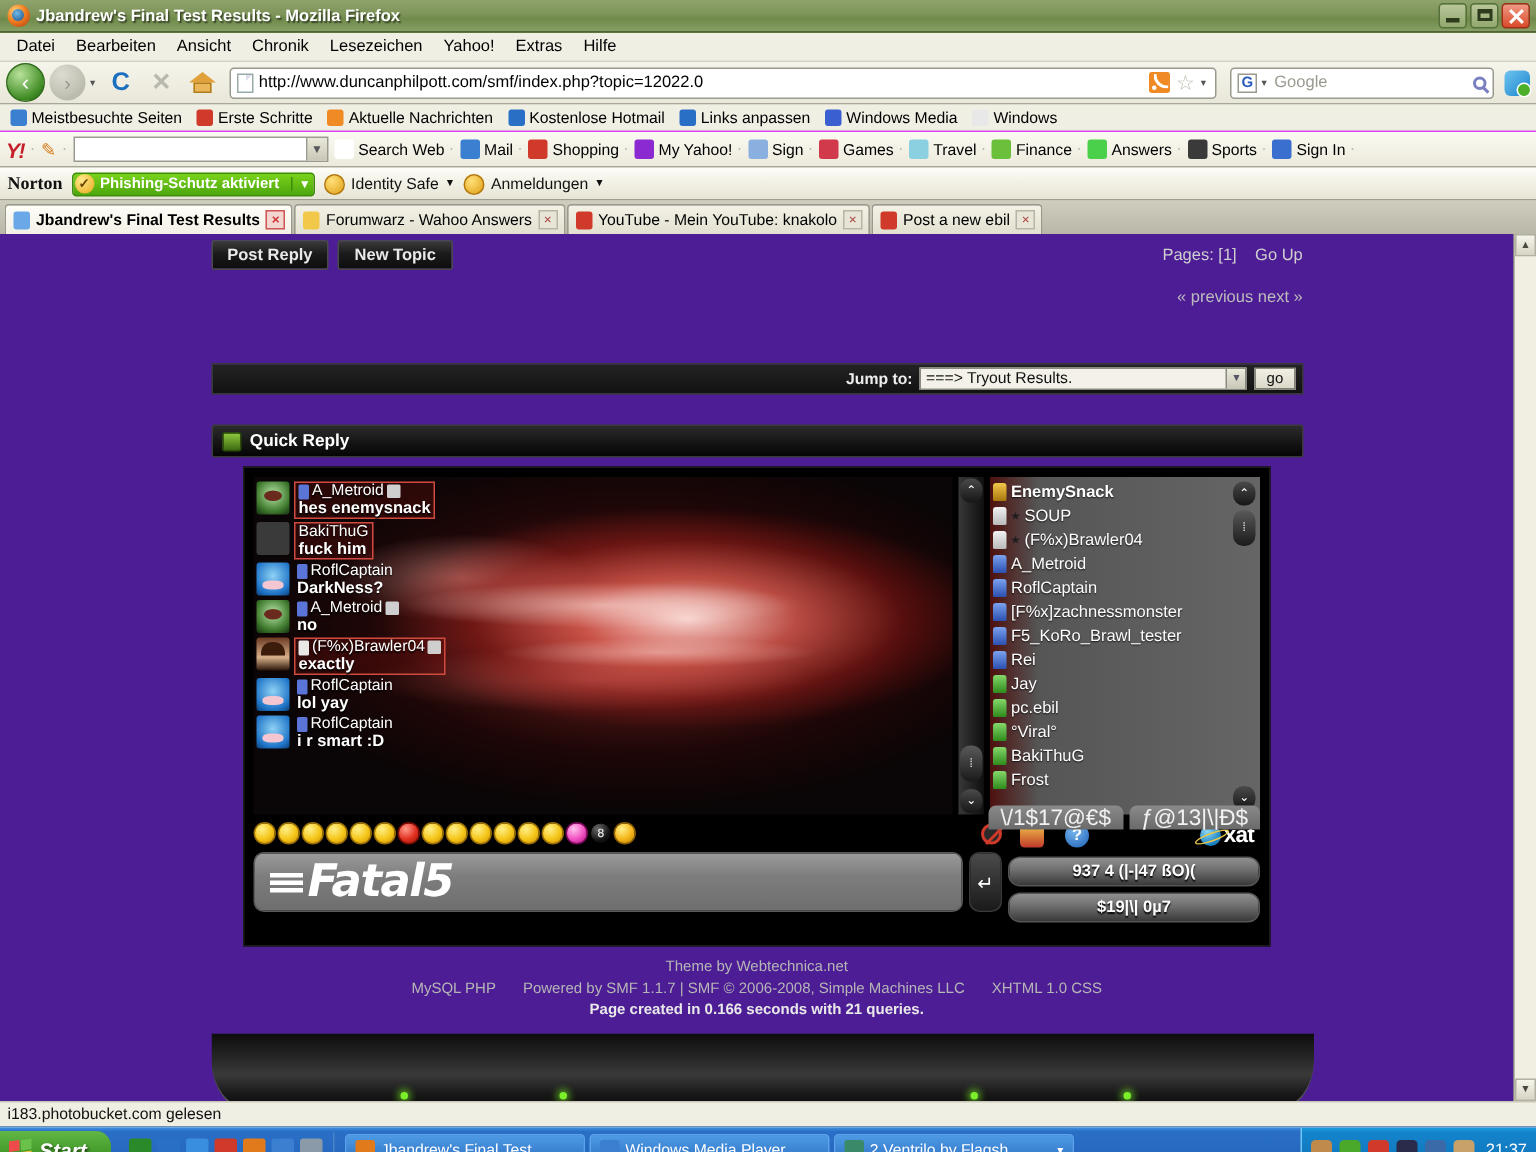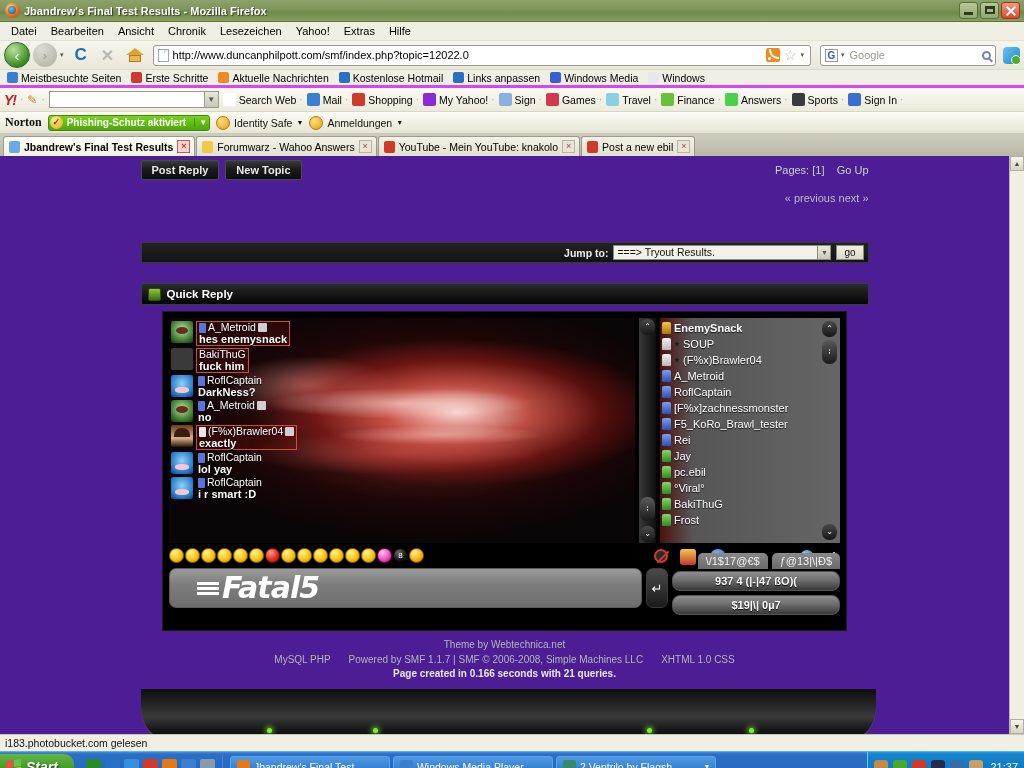--- a/index.html
+++ b/index.html
@@ -84,21 +84,21 @@
     width:176px; height:21px; background:#fff; border:1px solid #9a9a8e; border-radius:3px;
     display:flex; align-items:center; padding:0 4px; gap:3px; margin-left:3px;
   }
   .g-ico { width:13px;height:13px;border:1px solid #9a9a8e;background:#fff;color:#2a5bbd;font-weight:bold;font-size:10px;line-height:12px;text-align:center;flex:none;}
   .search-ph { flex:1; color:#9a9a90; font-size:11px; }
   .mag { width:9px;height:9px;border:2px solid #7a7fc0;border-radius:50%;position:relative;flex:none;}
   .mag:after{content:'';position:absolute;right:-4px;bottom:-3px;width:5px;height:2px;background:#7a7fc0;transform:rotate(45deg);}
   .skype-ico{width:17px;height:17px;border-radius:4px;background:linear-gradient(135deg,#6fc4f2,#1a84c8);position:relative;margin-left:4px;}
   .skype-ico:after{content:'';position:absolute;right:-1px;bottom:-1px;width:8px;height:8px;border-radius:50%;background:#4caf2a;border:1px solid #fff;}
 
-  .bmbar { height:18px; padding:0 3px; gap:2px; border-bottom:3px solid #d946ef; background:#f0efe4; }
+  .bmbar { height:18px; padding:0 3px; gap:2px; border-bottom:1px solid #d946ef; background:#f0efe4; }
   .bm { display:flex; align-items:center; gap:3px; padding:1px 4px; font-size:10.5px; color:#000; white-space:nowrap;}
   .bmico { width:11px; height:11px; border-radius:2px; flex:none; }
 
   .yahoobar { height:24px; padding:0 4px; gap:4px; border-bottom:1px solid #d8d6c6;
      background:linear-gradient(to bottom,#fbfaf2,#eceadb); }
   .y-logo { color:#c4202a; font-weight:bold; font-size:14px; font-style:italic; letter-spacing:-1px;}
   .y-sep { color:#aaa; font-size:10px; }
   .y-input { width:170px;height:17px;background:#fff;border:1px solid #9a9a8e;display:flex;align-items:center;}
   .y-input .dd { margin-left:auto; width:14px;height:15px;background:linear-gradient(to bottom,#e9e7d8,#c9c7b8);border-left:1px solid #9a9a8e;color:#56565a;font-size:8px;text-align:center;line-height:15px;}
   .y-item { display:flex;align-items:center;gap:3px;font-size:10.5px;color:#000;white-space:nowrap;}
@@ -238,38 +238,38 @@
   .uico.blue{background:linear-gradient(to bottom,#7ba2ee,#2a4fb0);}
   .uico.green{background:linear-gradient(to bottom,#86d86a,#2f8a1c);}
   .uname2 { color:#fff; font-size:11px; text-shadow:0 1px 1px rgba(0,0,0,.8); white-space:nowrap; }
   .uname2.b { font-weight:bold; }
   .ustar { width:6px;height:6px;background:#1d1d1d;flex:none;
     clip-path:polygon(50% 0,61% 35%,98% 35%,68% 57%,79% 91%,50% 70%,21% 91%,32% 57%,2% 35%,39% 35%);}
   .uscroll{ position:absolute; right:2px; top:2px; bottom:2px; width:17px; }
 
   .xat-tabs { display:flex; gap:4px; height:16px; margin-top:1px; }
   .xt { height:16px; border-radius:5px 5px 0 0; background:linear-gradient(to bottom,#8a8a8a,#6a6a6a);
-    color:#f2f2f2; font-size:11px; display:flex;align-items:center;justify-content:center; padding:0 8px;margin-top:16px;}
+    color:#f2f2f2; font-size:15px; display:flex;align-items:center;justify-content:center; padding:0 8px;}
   .xat-bot { display:flex; gap:4px; margin-top:3px; flex:1; }
   .xat-botleft { flex:1; }
   .emorow { display:flex; align-items:center; gap:1px; height:19px; }
   .emo { width:15px;height:15px;border-radius:50%; flex:none;
     background:radial-gradient(circle at 35% 28%,#fff08a,#f5c518 55%,#c98f06);
     border:1px solid #9a6f05; position:relative;}
   .emo.red{background:radial-gradient(circle at 35% 28%,#ff9a8a,#e03020 55%,#9c1208);border-color:#7d0d05;}
   .emo.pink{background:radial-gradient(circle at 35% 28%,#ffc2ef,#f050c0 55%,#a8127e);border-color:#7d0a5c;}
   .emo.black{background:radial-gradient(circle at 35% 28%,#6a6a6a,#141414 60%,#000);border-color:#000;color:#fff;font-size:8px;text-align:center;line-height:13px;}
   .emo.devil{background:radial-gradient(circle at 35% 28%,#fff08a,#f5b518 55%,#b87f05);border-color:#8a5e05;}
   .nosmoke { width:14px;height:14px;border-radius:50%;border:2px solid #d03a2a;background:rgba(70,70,70,.6);margin-left:auto;position:relative;}
   .nosmoke:after{content:'';position:absolute;left:-1px;top:5px;width:16px;height:2px;background:#d03a2a;transform:rotate(-45deg);}
   .inputrow { display:flex; gap:4px; margin-top:3px; }
   .chatinput {
     flex:1; height:40px; border-radius:7px;
     background:linear-gradient(to bottom,#9b9b9b,#7d7d7d 40%,#6e6e6e);
-    border:1px solid #5a5a5a; display:flex; align-items:center; padding-left:27px; overflow:hidden;
+    border:1px solid #5a5a5a; display:flex; align-items:center; padding-left:10px; overflow:hidden;
   }
   .f5logo { display:flex; align-items:center; gap:3px; }
   .f5-the { display:flex; flex-direction:column; gap:2px; }
   .f5-the i { display:block; width:22px;height:3px;background:#fff; }
   .f5-txt { color:#fff; font-size:30px; font-weight:bold; font-style:italic; letter-spacing:-1px; line-height:30px;
      font-family:"DejaVu Sans", sans-serif; }
   .entbtn { width:22px;height:40px;border-radius:7px;background:linear-gradient(to bottom,#4a4a4a,#1a1a1a);
     border:1px solid #3a3a3a; color:#fff; font-size:13px; text-align:center; line-height:40px;}
   .xat-botright { width:168px; flex:none; }
   .xb-icons { display:flex; align-items:center; gap:14px; height:21px; padding-left:8px;}

